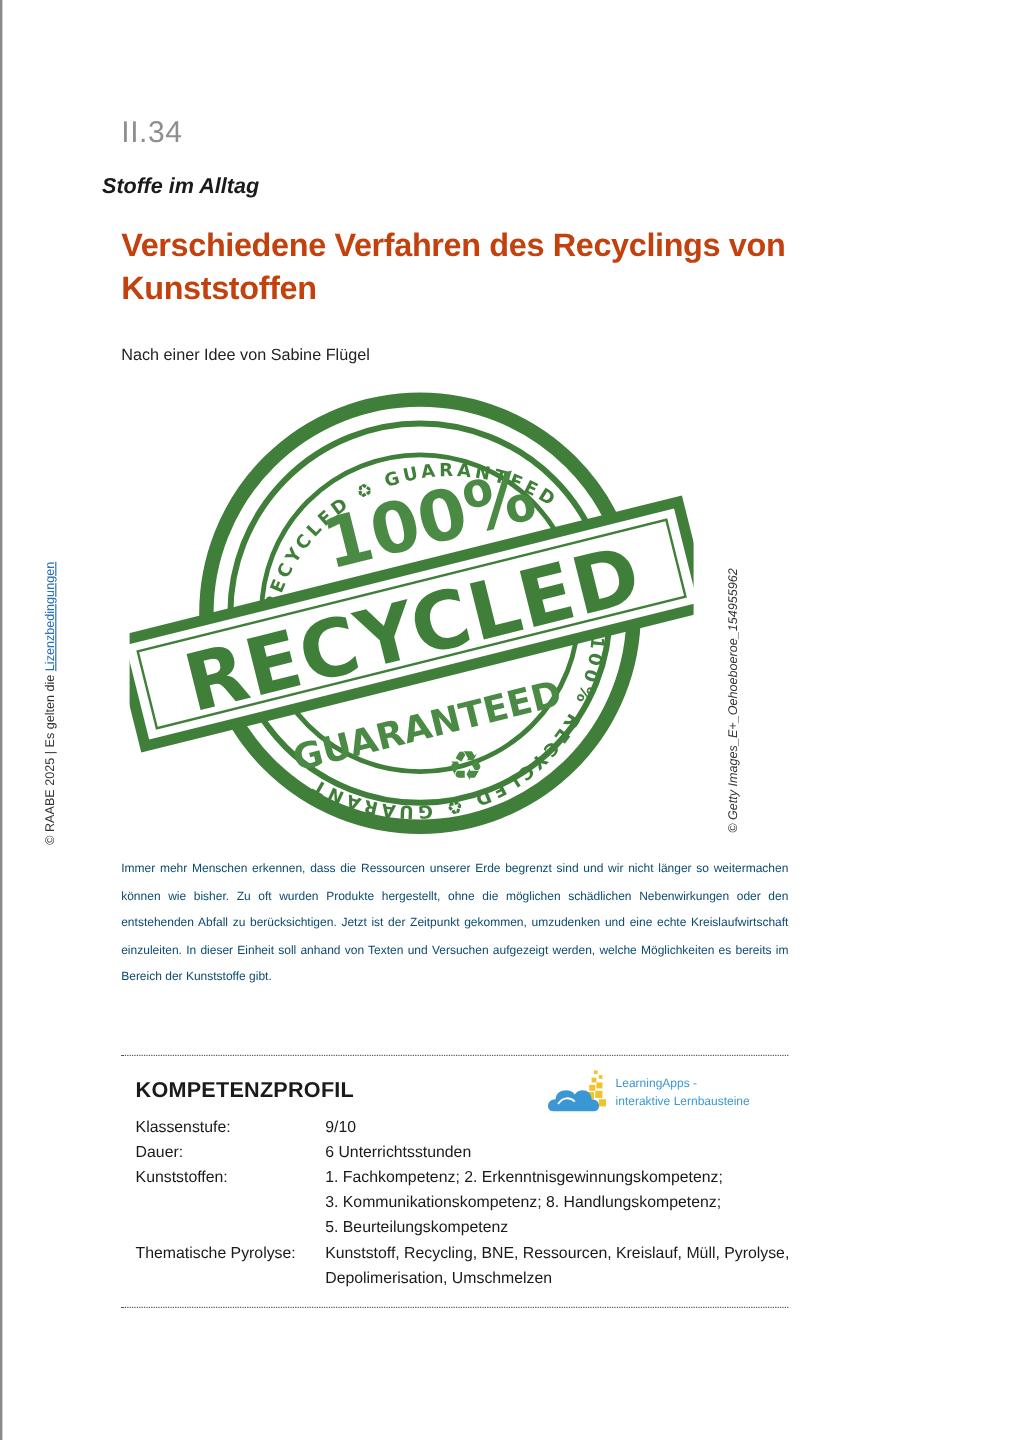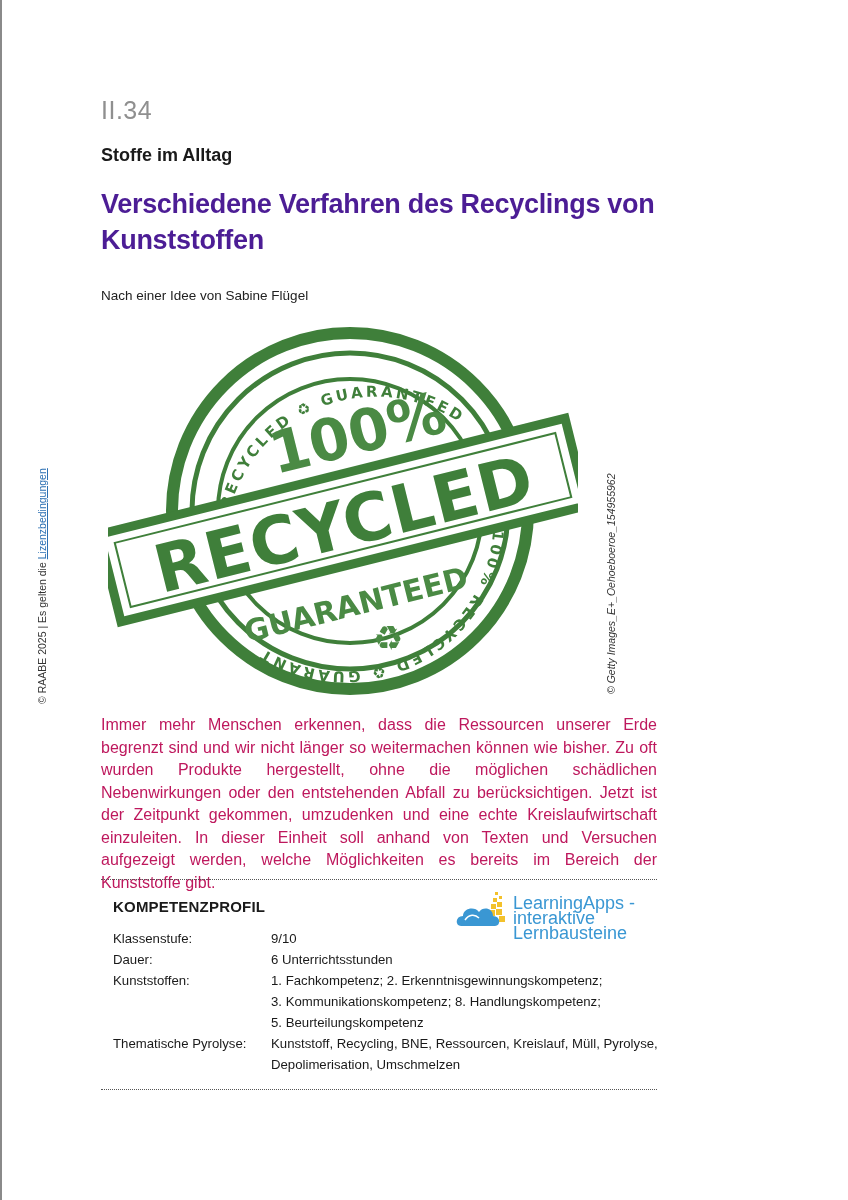--- a/index.html
+++ b/index.html
@@ -1,33 +1,33 @@
 <!DOCTYPE html>
 <html><head>
 <meta charset="utf-8">
 <style>
   html, body { margin:0; padding:0; }
   body { width:848px; height:1200px; background:#ffffff; position:relative; overflow:hidden;
          font-family:"Liberation Sans", "DejaVu Sans", sans-serif; color:#1a1a1a; }
   .left-rule { position:absolute; left:0; top:0; width:2px; height:1200px; background:#8a8a8a; }
   .unit-number { position:absolute; left:101px; top:96px; font-size:25px; color:#8f8f8f; letter-spacing:0.5px;text-align:center; }
-  .category { position:absolute; left:101px; top:145px; font-size:18px; font-weight:bold; color:#1a1a1a; }
-  .title { position:absolute; left:101px; top:186px; width:560px; font-size:27px; line-height:36px; font-weight:bold; color:#4c1d95; letter-spacing:-0.3px; }
+  .category { position:absolute; left:85px; top:145px; font-size:18px; font-weight:bold; color:#1a1a1a;font-style:italic; }
+  .title { position:absolute; left:101px; top:186px; width:560px; font-size:27px; line-height:36px; font-weight:bold; color:#c2410c; letter-spacing:-0.3px; }
   .author { position:absolute; left:101px; top:288px; font-size:13.5px; color:#222;text-align:right; }
   .stamp { position:absolute; left:108px; top:325px; width:470px; height:370px; }
   .side-left { position:absolute; left:36px; top:704px; transform-origin:0 0; transform:rotate(-90deg);
                font-size:10.5px; color:#333; white-space:nowrap; }
   .side-left a { color:#2a6fb3; text-decoration:underline; }
   .side-right { position:absolute; left:605px; top:694px; transform-origin:0 0; transform:rotate(-90deg);
                 font-size:10.5px; color:#333; font-style:italic; white-space:nowrap; }
-  .intro { position:absolute; left:101px; top:714px; width:556px; font-size:16px; line-height:22.5px; color:#be185d; text-align:justify; }
+  .intro { position:absolute; left:101px; top:714px; width:556px; font-size:10px; line-height:22.5px; color:#0c4a6e; text-align:justify; }
   .dotted { position:absolute; left:101px; width:556px; border-top:1.3px dotted #555; height:0; }
-  .kp-title { position:absolute; left:113px; top:898px; font-size:15px; font-weight:bold; letter-spacing:0.2px; }
+  .kp-title { position:absolute; left:113px; top:898px; font-size:18px; font-weight:bold; letter-spacing:0.2px; }
   .kp-logo { position:absolute; left:455px; top:890px; width:210px; height:44px; }
-  .kp-logo .txt { position:absolute; left:58px; top:6px; font-size:18px; line-height:15px; color:#3a97d3; }
+  .kp-logo .txt { position:absolute; left:58px; top:6px; font-size:10px; line-height:15px; color:#3a97d3; }
   .kp-row { position:absolute; left:113px; font-size:13.2px; line-height:21.5px; }
   .kp-row .lbl { position:absolute; left:0; width:150px; font-weight:normal; white-space:nowrap; }
   .kp-row .val { position:absolute; left:158px; width:390px; white-space:nowrap; }
 </style>
 </head>
 <body>
 
 <div class="left-rule"></div>
 
 <div class="unit-number">II.34</div>

